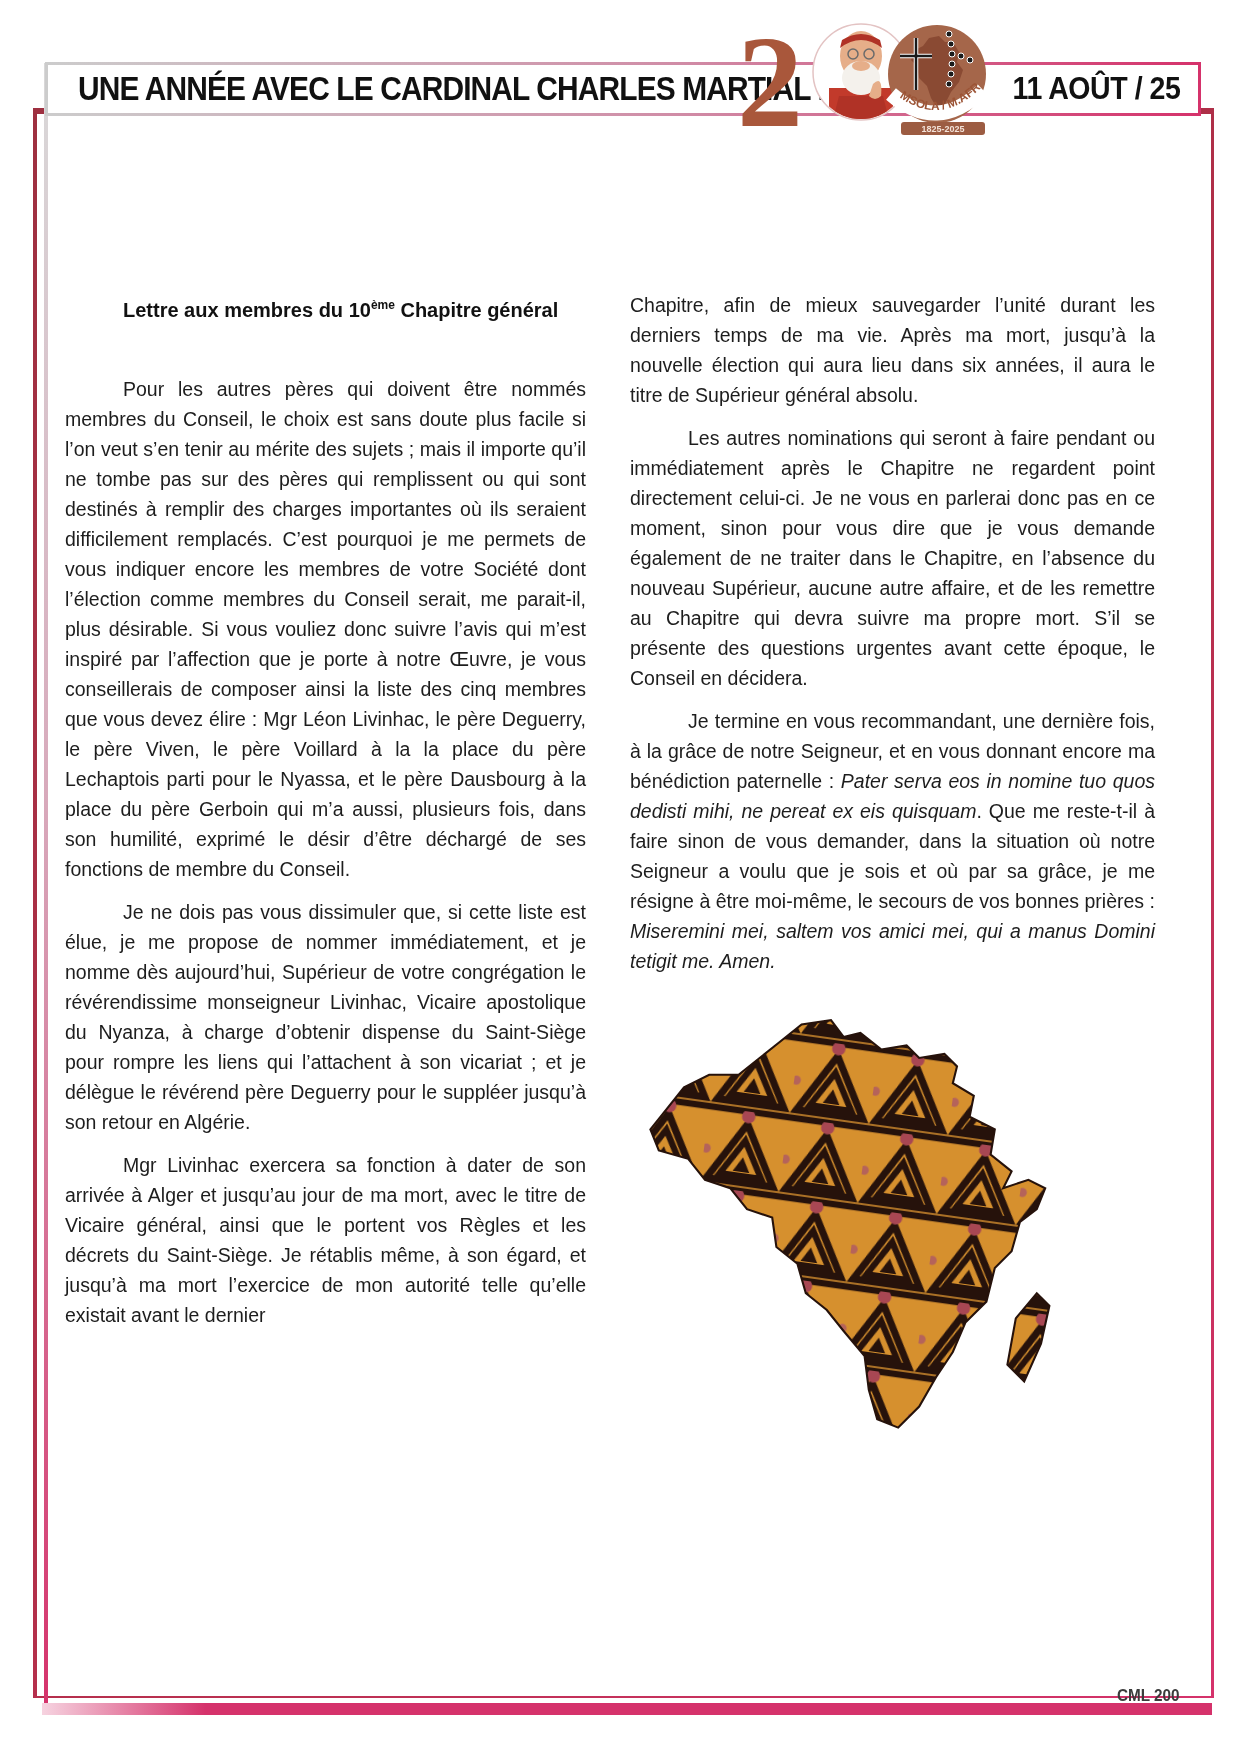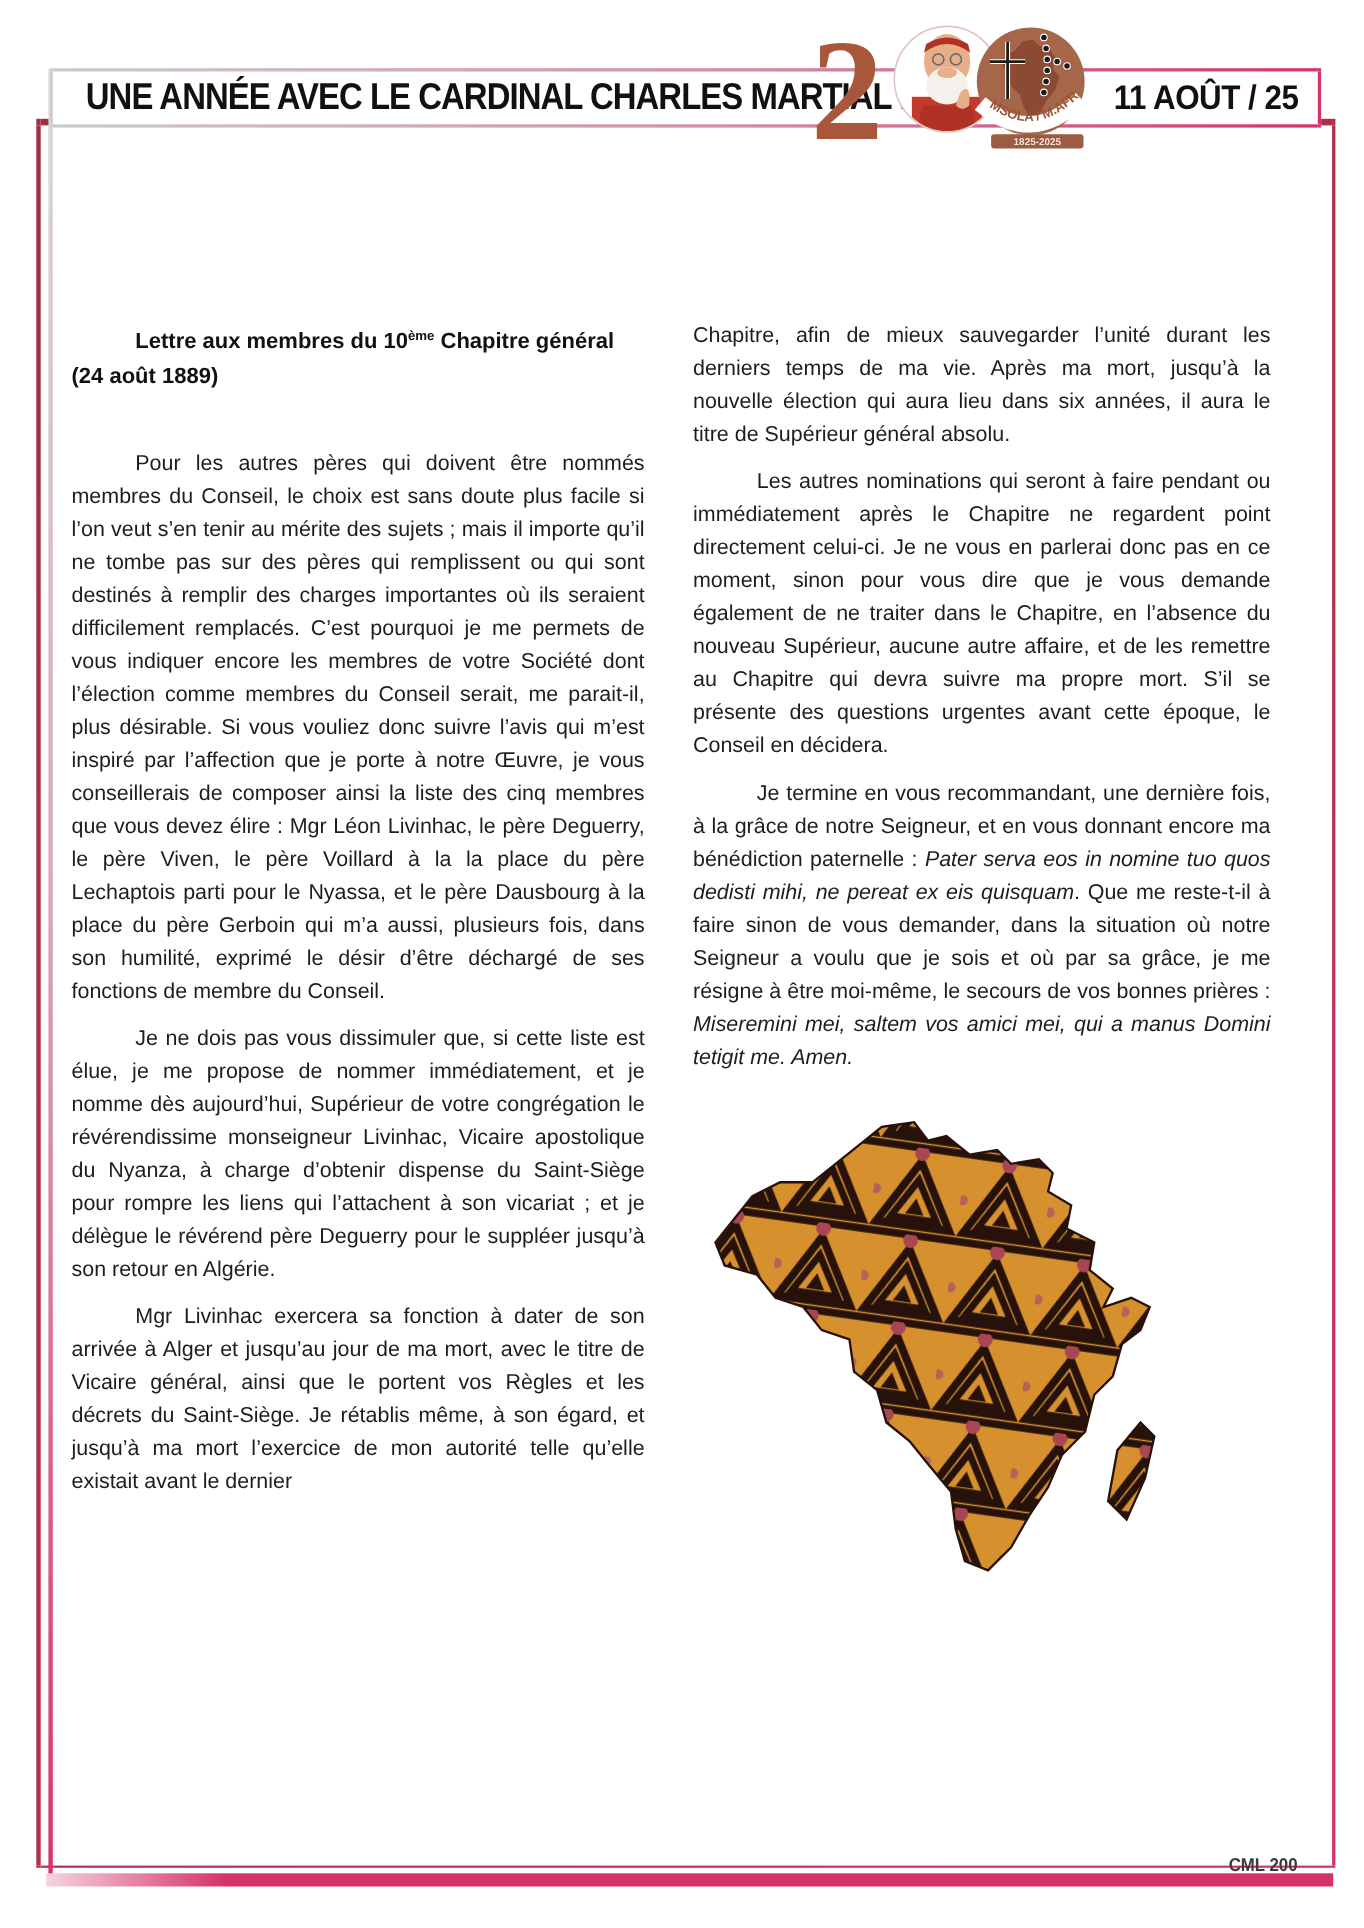--- a/index.html
+++ b/index.html
@@ -138,21 +138,21 @@
       <g>
         <rect x="168" y="118" width="84" height="13" rx="3" fill="#9c5c42"></rect>
         <text id="logo-years-text" x="210" y="128" font-size="9" font-weight="bold" fill="#f3e2d8" text-anchor="middle">1825-2025</text>
       </g>
     </g>
   </svg>
 </div>
 
 <div class="columns">
   <div class="col-left">
-    <p class="heading"><span>Lettre aux membres du 10</span><sup>ème</sup><span> Chapitre général</span><span class="h-line2">(24 août 1889)</span></p>
+    <p class="heading"><span>Lettre aux membres du 10</span><sup>ème</sup><span> Chapitre général</span></p>
     <p class="body">Pour les autres pères qui doivent être nommés membres du Conseil, le choix est sans doute plus facile si l’on veut s’en tenir au mérite des sujets ; mais il importe qu’il ne tombe pas sur des pères qui remplissent ou qui sont destinés à remplir des charges importantes où ils seraient difficilement remplacés. C’est pourquoi je me permets de vous indiquer encore les membres de votre Société dont l’élection comme membres du Conseil serait, me parait-il, plus désirable. Si vous vouliez donc suivre l’avis qui m’est inspiré par l’affection que je porte à notre Œuvre, je vous conseillerais de composer ainsi la liste des cinq membres que vous devez élire : Mgr Léon Livinhac, le père Deguerry, le père Viven, le père Voillard à la la place du père Lechaptois parti pour le Nyassa, et le père Dausbourg à la place du père Gerboin qui m’a aussi, plusieurs fois, dans son humilité, exprimé le désir d’être déchargé de ses fonctions de membre du Conseil.</p>
     <p class="body">Je ne dois pas vous dissimuler que, si cette liste est élue, je me propose de nommer immédiatement, et je nomme dès aujourd’hui, Supérieur de votre congrégation le révérendissime monseigneur Livinhac, Vicaire apostolique du Nyanza, à charge d’obtenir dispense du Saint-Siège pour rompre les liens qui l’attachent à son vicariat ; et je délègue le révérend père Deguerry pour le suppléer jusqu’à son retour en Algérie.</p>
     <p class="body">Mgr Livinhac exercera sa fonction à dater de son arrivée à Alger et jusqu’au jour de ma mort, avec le titre de Vicaire général, ainsi que le portent vos Règles et les décrets du Saint-Siège. Je rétablis même, à son égard, et jusqu’à ma mort l’exercice de mon autorité telle qu’elle existait avant le dernier</p>
   </div>
   <div class="col-right">
     <p class="body no-indent">Chapitre, afin de mieux sauvegarder l’unité durant les derniers temps de ma vie. Après ma mort, jusqu’à la nouvelle élection qui aura lieu dans six années, il aura le titre de Supérieur général absolu.</p>
     <p class="body">Les autres nominations qui seront à faire pendant ou immédiatement après le Chapitre ne regardent point directement celui-ci. Je ne vous en parlerai donc pas en ce moment, sinon pour vous dire que je vous demande également de ne traiter dans le Chapitre, en l’absence du nouveau Supérieur, aucune autre affaire, et de les remettre au Chapitre qui devra suivre ma propre mort. S’il se présente des questions urgentes avant cette époque, le Conseil en décidera.</p>
     <p class="body"><span>Je termine en vous recommandant, une dernière fois, à la grâce de notre Seigneur, et en vous donnant encore ma bénédiction paternelle : </span><em>Pater serva eos in nomine tuo quos dedisti mihi, ne pereat ex eis quisquam</em><span>. Que me reste-t-il à faire sinon de vous demander, dans la situation où notre Seigneur a vou­lu que je sois et où par sa grâce, je me résigne à être moi-même, le secours de vos bonnes prières : </span><em>Miseremini mei, saltem vos amici mei, qui a manus Domini tetigit me. Amen.</em></p>
 
     <div class="africa-wrap">

